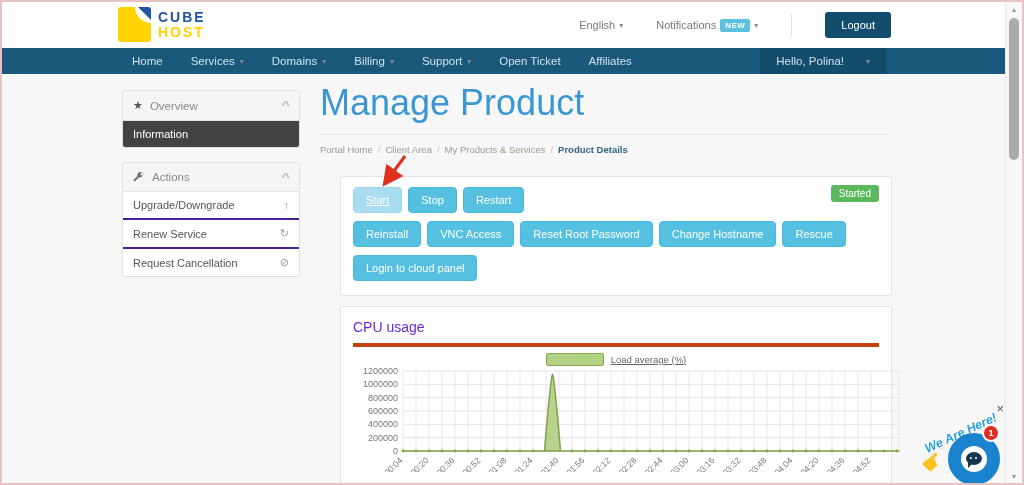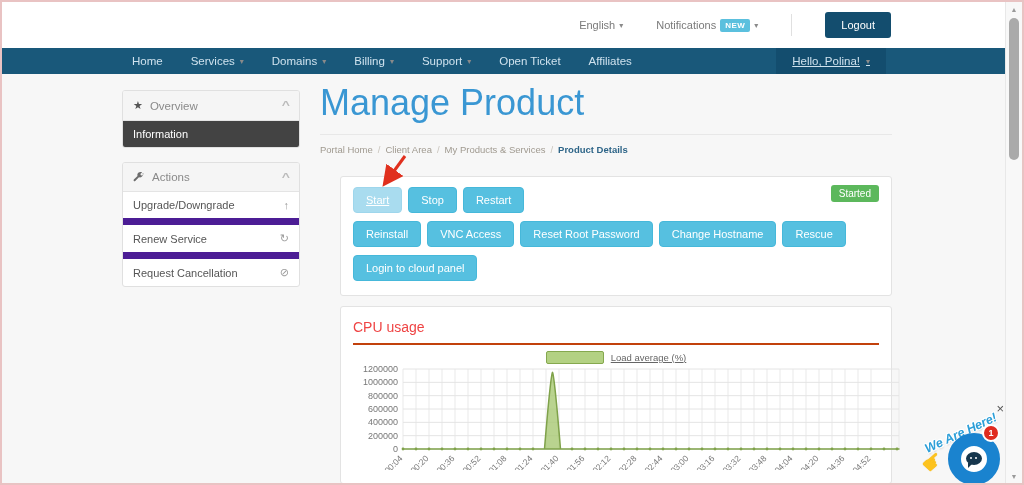--- a/index.html
+++ b/index.html
@@ -19,32 +19,32 @@
   .top-link{cursor:pointer;display:inline-flex;align-items:center;gap:4px;}
   .caret{font-size:8px;color:#8a8a8a;}
   .new-badge{background:#5bc0de;color:#fff;font-size:8px;font-weight:bold;padding:2px 5px;border-radius:2px;letter-spacing:.5px;}
   .vdiv{width:1px;height:22px;background:#e0e0e0;}
   .logout{background:#134d6e;color:#fff;border:none;border-radius:3px;font-size:11px;
           padding:7px 16px;cursor:pointer;font-family:inherit;}
   
   .navbar{position:absolute;left:0;top:46px;width:1004px;height:26px;background:#19587a;display:flex;align-items:stretch;}
   #nav-items{display:flex;margin-left:116px;}
   .nav-item{display:inline-flex;align-items:center;gap:5px;padding:0 14px;font-size:11.5px;color:#cfe2ee;cursor:pointer;}
-  .nav-user{position:absolute;right:120px;top:0;height:26px;display:flex;align-items:center;gap:6px;
-            background:#134d6e;padding:0 16px;font-size:11.5px;color:#cfe2ee;cursor:pointer;text-decoration:underline;}
+  .nav-user{position:absolute;right:120px;top:0;height:26px;display:flex;align-items:center;gap:22px;
+            background:#134d6e;padding:0 16px;font-size:11.5px;color:#cfe2ee;cursor:pointer;}
   
   .content-bg{position:absolute;left:0;top:72px;width:1004px;height:411px;background:#f7f7f7;}
   
   .sidebar{position:absolute;left:120px;top:88px;width:178px;}
   .panel{background:#fff;border:1px solid #e0e0e0;border-radius:3px;margin-bottom:14px;overflow:hidden;}
   .panel-head{display:flex;align-items:center;gap:7px;background:#f5f5f5;color:#8a8a8a;
               font-size:11.5px;padding:8px 10px;border-bottom:1px solid #e4e4e4;cursor:pointer;}
   .panel-head .p-icon{color:#555;font-size:11px;}
   .panel-head .chev{margin-left:auto;color:#bbb;font-size:10px;font-weight:bold;transform:scaleX(1.4);}
-  .panel-item{padding:7px 10px;font-size:11px;color:#555;border-bottom:7px solid #4c1d95;cursor:pointer;
+  .panel-item{padding:7px 10px;font-size:11px;color:#555;border-bottom:2px solid #4c1d95;cursor:pointer;
               display:flex;align-items:center;}
   .panel-item:last-child{border-bottom:none;}
   .panel-item.active{background:#434343;color:#fff;}
   .panel-item .row-icon{margin-left:auto;color:#9a9a9a;font-size:11px;}
   .wrench-svg{width:12px;height:12px;fill:#6d6d6d;}
   
   .main{position:absolute;left:318px;top:80px;width:572px;}
   h1.page-title{margin:0;font-size:36px;font-weight:300;color:#3a97d3;padding-bottom:10px;border-bottom:1px solid #e8e8e8;}
   .breadcrumb{margin-top:9px;font-size:9.5px;color:#a09a90;}
   .breadcrumb .bc-link{color:#a09a90;cursor:pointer;}
@@ -54,21 +54,21 @@
   .controls-card{position:relative;margin-top:21px;padding:10px 12px 12px 12px;height:96px;}
   .status-badge{position:absolute;right:12px;top:8px;background:#5cb85c;color:#fff;font-size:10px;
                 padding:3px 8px;border-radius:3px;}
   .btn-row{margin-bottom:8px;display:flex;gap:6px;}
   .btn{background:#56c0e0;color:#fff;border:1px solid #46b8da;border-radius:4px;font-size:11px;
        padding:6px 12px;cursor:pointer;font-family:inherit;}
   .btn.disabled{background:#a9dcef;border-color:#9ed6ec;cursor:default;text-decoration:underline;}
   .annot-arrow{position:absolute;left:370px;top:150px;width:40px;height:44px;pointer-events:none;z-index:5;}
   
   .chart-card{margin-top:10px;padding:12px 12px 4px 12px;height:160px;position:relative;}
-  .chart-title{font-size:14px;color:#ef4444;padding-bottom:8px;border-bottom:2px solid #c2410c;}
+  .chart-title{font-size:14px;color:#6d28d9;padding-bottom:8px;border-bottom:4px solid #c2410c;}
   .chart-legend{display:flex;align-items:center;justify-content:center;gap:7px;margin:6px 0 0 0;
                 font-size:9.5px;color:#666;text-decoration:underline;}
   .legend-swatch{width:56px;height:11px;background:#b3d183;border:1px solid #85a84e;border-radius:2px;}
   #cpu-chart{margin-top:0px;}
   
   .chat{position:absolute;left:918px;top:398px;width:92px;height:84px;cursor:pointer;}
   .chat-close{position:absolute;right:8px;top:2px;font-size:13px;color:#555;cursor:pointer;line-height:1;}
   .chat-arc{position:absolute;left:2px;top:26px;transform:rotate(-25deg);font-size:12.5px;font-weight:bold;
             font-style:italic;color:#2d9fd8;white-space:nowrap;
             text-shadow:-1px -1px 0 #fff,1px -1px 0 #fff,-1px 1px 0 #fff,1px 1px 0 #fff,0 2px 2px rgba(0,0,0,.15);}
@@ -92,20 +92,30 @@
   
   .ytick{font-size:9px;fill:#777;}
   .xtick{font-size:8.5px;fill:#777;}
 </style>
 </head>
 <body>
 
 <div id="page">
 
   <div class="topbar">
+    <div class="logo">
+      <div class="logo-mark">
+        <span class="cut"></span>
+          <span class="tri"></span>
+      </div>
+      <div class="logo-text">
+        <span class="l1">CUBE</span>
+        <span class="l2">HOST</span>
+      </div>
+    </div>
     <div class="top-right">
       <span class="top-link">
         <span>English</span>
         <span class="caret">▾</span>
       </span>
       <span class="top-link">
         <span>Notifications</span>
         <span class="new-badge">NEW</span>
         <span class="caret">▾</span>
       </span>

